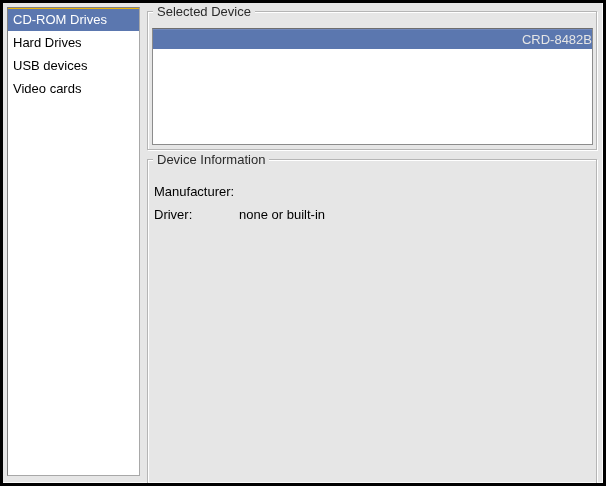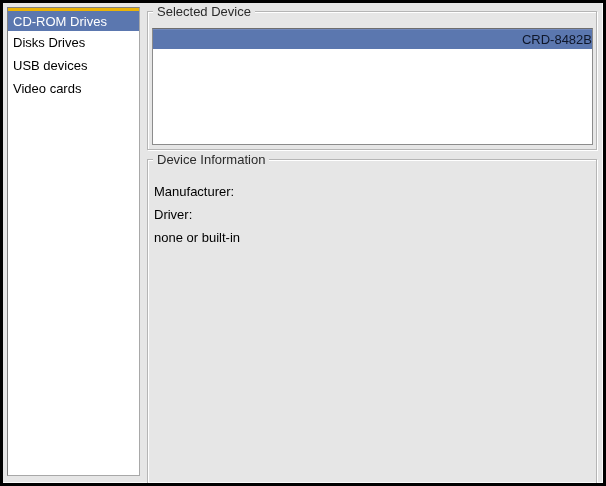--- a/index.html
+++ b/index.html
@@ -28,21 +28,21 @@
   }
   .sidebar-item {
     height: 23px;
     line-height: 23px;
     padding-left: 5px;
     white-space: nowrap;
     cursor: default;
   }
   .sidebar-item.selected {
     background: #5b77af;
-    border-top: 3px solid #eab308;
+    border-top: 1px solid #eab308;
     line-height: 21px;
     color: #ffffff;
   }
 
   
   .frame {
     position: absolute;
     left: 144px;
     width: 450px;
     border: 1px solid #b5b5b5;
@@ -72,45 +72,44 @@
   }
   .device-row {
     height: 20px;
     line-height: 19px;
     padding-left: 6px;
     cursor: default;
   }
   .device-row.selected {
     background: #5b77af;
     border-top: 1px solid #7289bd;
-    color: #0f172a;
+    color: #e5e5e5;
   }
 
   
   .info-fields {
     position: absolute;
     left: 4px; top: 20px;
     right: 4px;
   }
   .info-row {
     display: flex;
     height: 23px;
     line-height: 23px;
     padding-left: 2px;
-    flex-direction: column;
   }
   .info-label { width: 85px; flex: none; }
   .info-value { flex: 1; white-space: nowrap; }
 </style>
 </head>
 <body>
 
 <div class="sidebar">
   <div class="sidebar-item selected">CD-ROM Drives</div>
-  <div class="sidebar-item">Disks Drives</div>
+  <div class="sidebar-item">Hard Drives</div>
   <div class="sidebar-item">USB devices</div>
   <div class="sidebar-item">Video cards</div>
 </div>
 
 <div class="frame" id="selected-device-frame">
   <span class="frame-label">Selected Device</span>
   <div class="device-list">
     <div class="device-row selected">CRD-8482B</div>
   </div>
 </div>

